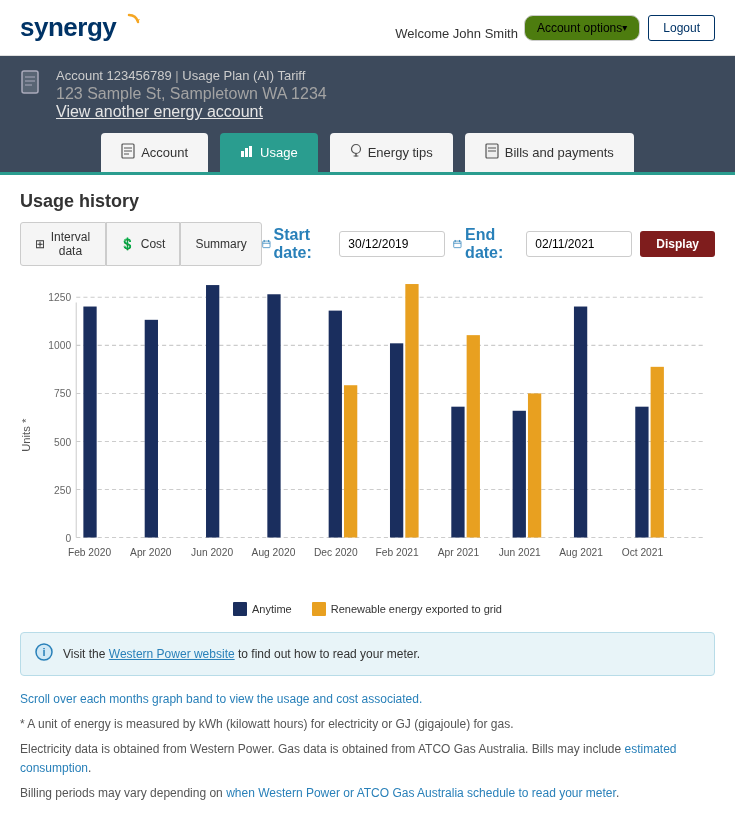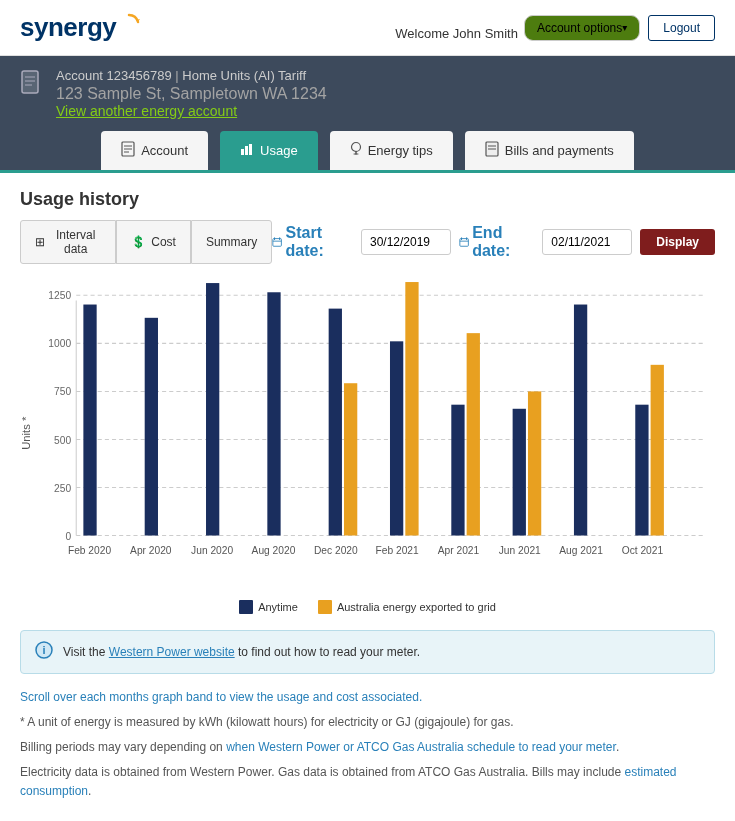--- a/index.html
+++ b/index.html
@@ -16,42 +16,42 @@
     .header-buttons { display: flex; gap: 8px; }
     .btn-account-options { background: #4d7c0f; border: 1px solid #ccc; border-radius: 9px; padding: 5px 12px; font-size: 12px; cursor: pointer; display: flex; align-items: center; }
     .btn-logout { background: #fff; border: 1px solid #003366; border-radius: 3px; padding: 5px 14px; font-size: 12px; cursor: pointer; color: #003366; }
 
     
     .account-banner { background: #3d4a5c; color: #fff; padding: 12px 20px; display: flex; align-items: flex-start; gap: 12px; }
     .account-banner-icon { font-size: 22px; margin-top: 2px; }
     .account-info h3 { font-size: 13px; font-weight: bold; }
     .account-info h3 span { font-weight: normal; color: #ccc; }
     .account-info p { font-size: 16px; color: #a3a3a3; margin-top: 2px; }
-    .account-info a { font-size: 14px; color: #84cc16; text-decoration: underline; cursor: pointer; }
+    .account-info a { font-size: 16px; color: #e5e5e5; text-decoration: underline; cursor: pointer; }
 
     
     .nav-tabs { display: flex; justify-content: center; background: #3d4a5c; padding: 0 20px 0 20px; gap: 12px; }
     .nav-tab { display: flex; align-items: center; gap: 6px; padding: 10px 20px; background: #f5f5f5; border: none; cursor: pointer; font-size: 13px; color: #333; border-top-left-radius: 4px; border-top-right-radius: 4px; }
     .nav-tab.active { background: #2a9d8f; color: #fff; }
     .nav-tab-icon { font-size: 14px; }
 
     
     .content { padding: 16px 20px; background: #fff; }
     .section-title { font-size: 18px; font-weight: bold; color: #333; margin-bottom: 10px; }
 
     
     .chart-controls { display: flex; align-items: center; justify-content: space-between; margin-bottom: 16px; }
     .chart-tabs { display: flex; gap: 0; }
     .chart-tab { display: flex; align-items: center; gap: 5px; padding: 7px 14px; border: 1px solid #ccc; background: #f5f5f5; cursor: pointer; font-size: 12px; color: #333; }
     .chart-tab.active { background: #003366; color: #fff; border-color: #003366; }
     .chart-tab:first-child { border-radius: 3px 0 0 3px; }
     .chart-tab:last-child { border-radius: 0 3px 3px 0; }
     .date-controls { display: flex; align-items: center; gap: 8px; }
     .date-label { font-size: 16px; color: #2980b9; font-weight: bold; display: flex; align-items: center; gap: 3px; }
-    .date-input { border: 1px solid #ccc; border-radius: 3px; padding: 5px 8px; font-size: 12px; width: 90px; }
+    .date-input { border: 1px solid #ccc; border-radius: 3px; padding: 5px 8px; font-size: 12px; width: 106px; }
     .btn-display { background: #7f1d1d; color: #fff; border: none; border-radius: 3px; padding: 6px 16px; font-size: 12px; cursor: pointer; font-weight: bold; }
 
     
     .chart-container { width: 100%; margin: 10px 0; position: relative; }
     .chart-svg { width: 100%; }
 
     
     .chart-legend { display: flex; justify-content: center; gap: 20px; margin: 8px 0 16px; }
     .legend-item { display: flex; align-items: center; gap: 5px; font-size: 11px; color: #333; }
     .legend-color { width: 14px; height: 14px; display: inline-block; border-radius: 1px; }
@@ -106,21 +106,21 @@
         <rect x="2" y="1" width="16" height="22" rx="2" stroke="#aab" stroke-width="1.5" fill="#fff" fill-opacity="0.15"></rect>
         <line x1="5" y1="7" x2="15" y2="7" stroke="#aab" stroke-width="1"></line>
         <line x1="5" y1="11" x2="15" y2="11" stroke="#aab" stroke-width="1"></line>
         <line x1="5" y1="15" x2="12" y2="15" stroke="#aab" stroke-width="1"></line>
       </svg>
     </div>
     <div class="account-info">
       <h3>
         <span>Account 123456789</span>
         <span style="color:#aaa;"> | </span>
-        <span>Home Units (AI) Tariff</span>
+        <span>Usage Plan (AI) Tariff</span>
       </h3>
       <p>123 Sample St, Sampletown WA 1234</p>
       <a>View another energy account</a>
     </div>
   </div>
 
   <div class="nav-tabs">
     <button class="nav-tab">
       <span class="nav-tab-icon">
         <svg width="14" height="16" viewBox="0 0 14 16" fill="none">
@@ -272,21 +272,21 @@
       </svg>
     </div>
 
     <div class="chart-legend">
       <div class="legend-item">
         <span class="legend-color" style="background:#1a2e5e;"></span>
         <span>Anytime</span>
       </div>
       <div class="legend-item">
         <span class="legend-color" style="background:#e8a020;"></span>
-        <span>Australia energy exported to grid</span>
+        <span>Renewable energy exported to grid</span>
       </div>
     </div>
 
     <div class="info-box">
       <span class="info-icon">
         <svg width="18" height="18" viewBox="0 0 18 18" fill="none">
             <circle cx="9" cy="9" r="8" stroke="#2980b9" stroke-width="1.5" fill="#d0e8f5"></circle>
             <text x="9" y="13" font-size="11" fill="#2980b9" text-anchor="middle" font-weight="bold">i</text>
           </svg>
       </span>
@@ -294,20 +294,20 @@
         <span>Visit the </span><a>Western Power website</a><span> to find out how to read your meter.</span>
       </span>
     </div>
 
     <div class="footer-notes">
       <p>
         <span style="color:#2980b9;">Scroll over each months graph band to view the usage and cost associated.</span>
       </p>
       <p>* A unit of energy is measured by kWh (kilowatt hours) for electricity or GJ (gigajoule) for gas.</p>
       <p>
+        Electricity data is obtained from Western Power. Gas data is obtained from ATCO Gas Australia. Bills may include <span style="color:#2980b9;">estimated consumption</span>.
+      </p>
+      <p>
         Billing periods may vary depending on <span style="color:#2980b9;">when Western Power or ATCO Gas Australia schedule to read your meter</span>.
       </p>
-      <p>
-        Electricity data is obtained from Western Power. Gas data is obtained from ATCO Gas Australia. Bills may include <span style="color:#2980b9;">estimated consumption</span>.
-      </p>
     </div>
   </div>
 </div>
 
 </body></html>

